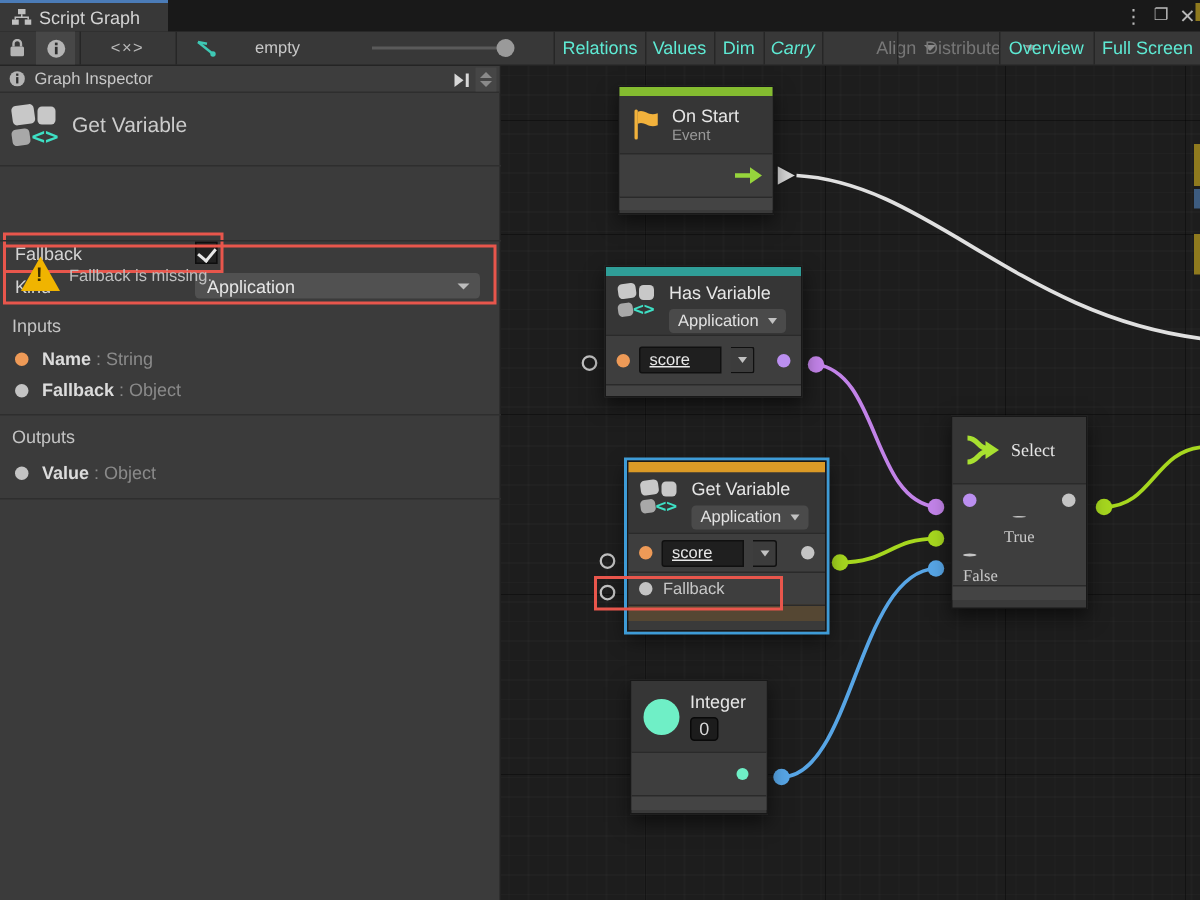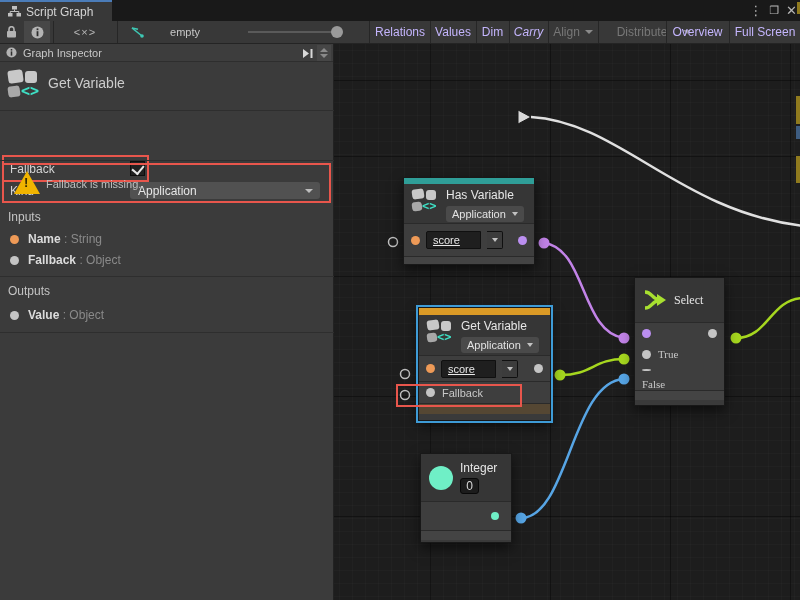--- a/index.html
+++ b/index.html
@@ -13,21 +13,21 @@
     border-top:2px solid #4b7cb8; display:flex; align-items:center; gap:5px; padding:0 8px;
     color:#d4d4d4; font-size:12px; }
   .win-controls { position:absolute; right:3px; top:0; height:21px; display:flex; align-items:center; gap:7px; color:#b8b8b8; }
   .win-controls span { font-size:13px; line-height:1; cursor:default; }
   .edge-tick { position:absolute; right:0; top:2px; width:3px; height:12px; background:#8f7a1e; }
 
   
   .toolbar { position:absolute; left:0; top:21px; width:800px; height:23px; background:#383838;
     border-bottom:1px solid #242424; color:#d0d0d0; font-size:12px; }
   .toolbar .sep { position:absolute; top:0; width:1px; height:22px; background:#262626; }
-  .tbtn { position:absolute; top:0; height:22px; display:flex; align-items:center; justify-content:center; color:#c4b5fd; }
+  .tbtn { position:absolute; top:0; height:22px; display:flex; align-items:center; justify-content:center; color:#5eead4; }
   .tbtn.disabled { color:#777; }
   .icon-btn { position:absolute; top:0; height:22px; display:flex; align-items:center; justify-content:center; }
   .icon-btn.active { background:#474747; }
   .caret-down { width:0; height:0; border-left:4px solid transparent; border-right:4px solid transparent; border-top:4px solid #8a8a8a; display:inline-block; margin-left:5px; }
   .zoom-track { position:absolute; left:248px; top:10px; width:92px; height:2px; background:#5a5a5a; }
   .zoom-handle { position:absolute; left:331px; top:5px; width:12px; height:12px; border-radius:50%; background:#9a9a9a; }
 
   
   .panel { position:absolute; left:0; top:44px; width:334px; height:556px; background:#3b3b3b; border-right:1px solid #222; }
   .panel-header { position:absolute; left:0; top:0; width:100%; height:18px; background:#3d3d3d;
@@ -173,21 +173,21 @@
       </div>
     <div class="sep" style="left:476px;"></div>
     <div class="tbtn" style="left:477px;width:31px;">
         <span>Dim</span>
       </div>
     <div class="sep" style="left:509px;"></div>
     <div class="tbtn" style="left:510px;width:37px;font-style:italic;">
         <span>Carry</span>
       </div>
     <div class="sep" style="left:548px;"></div>
-    <div class="tbtn disabled" style="left:549px;width:48px;">
+    <div class="tbtn disabled" style="left:580px;width:48px;">
         <span>Align</span>
         <span class="caret-down"></span>
       </div>
     <div class="sep" style="left:598px;"></div>
     <div class="tbtn disabled" style="left:621px;width:66px;gap:11px;">
         <span>Distribute</span>
         <span class="caret-down"></span>
       </div>
     <div class="sep" style="left:666px;"></div>
     <div class="tbtn" style="left:667px;width:61px;">
@@ -284,20 +284,40 @@
       <circle cx="290" cy="335" r="5.5" fill="#57a5e5"></circle>
 
       <path d="M402,294 C434,294 436,256 468,254" fill="none" stroke-width="2.5" stroke="#a6d71f"></path>
       <circle cx="402" cy="294" r="5.5" fill="#a6d71f"></circle>
 
       <circle cx="59" cy="198" r="4.5" fill="none" stroke="#c0c0c0" stroke-width="1.5"></circle>
       <circle cx="71" cy="330" r="4.5" fill="none" stroke="#c0c0c0" stroke-width="1.5"></circle>
       <circle cx="71" cy="351" r="4.5" fill="none" stroke="#c0c0c0" stroke-width="1.5"></circle>
     </svg>
 
+    <div class="node" style="left:78px;top:13px;width:104px;height:86px;">
+      <div class="nbar" style="height: 6px; background: rgb(132, 188, 48);" style2="" title="On Start"></div>
+      <div class="nhdr" style="height:38px;">
+        <svg width="20" height="22" viewBox="0 0 20 22">
+          <rect x="2" y="1" width="2.2" height="20" rx="1" fill="#f2b23c"></rect>
+          <path d="M4.2 2.5 C9 0.5 11 6 17.5 3.5 L17.5 11.5 C11 14 9 8.5 4.2 10.5 Z" fill="#f2b23c"></path>
+        </svg>
+        <div>
+          <div class="ntitle">On Start</div>
+          <div class="nsub">Event</div>
+        </div>
+      </div>
+      <div class="nbody" style="height:29px;justify-content:flex-end;padding-right:7px;">
+        <svg width="18" height="12" viewBox="0 0 18 12">
+          <rect x="0" y="4.5" width="11" height="3" fill="#96d53c"></rect>
+          <polygon points="10,0.5 10,11.5 18,6" fill="#96d53c"></polygon>
+        </svg>
+      </div>
+      <div class="nfoot" style="height:9px;"></div>
+    </div>
 
     <div class="node" style="left:69px;top:133px;width:132px;height:88px;">
       <div class="nbar" style="height:6px;background:#2f9e98;"></div>
       <div class="nhdr" style="height:39px;align-items:flex-start;padding-top:4px;">
         <div class="var-icon" style="width:27px;height:26px;flex:0 0 auto;">
           <i style="left:0;top:1px;width:12px;height:10px;transform:rotate(-8deg);"></i>
           <i style="left:14px;top:2px;width:10px;height:10px;"></i>
           <i style="left:0;top:14px;width:10px;height:9px;transform:rotate(-8deg);background:#a8a8a8;"></i>
           <span class="teal" style="left:10px;top:11px;font-size:12px;">&lt;&gt;</span>
         </div>
@@ -363,21 +383,21 @@
           <path d="M2 4 C9 4 9 11 15 11" fill="none" stroke="#a8e030" stroke-width="3.4"></path>
           <path d="M2 20 C9 20 9 13 15 13" fill="none" stroke="#a8e030" stroke-width="3.4"></path>
           <polygon points="14,6 14,18 23,12" fill="#a8e030"></polygon>
         </svg>
         <div class="ntitle">Select</div>
       </div>
       <div class="nbody" style="height:22px;padding:0 7px;">
         <span class="ndot dot-purple"></span>
         <span class="ndot dot-gray" style="margin-left:auto;"></span>
       </div>
-      <div class="nbody" style="height:20px;padding:0 7px;gap:7px;border-top:none;font-size:11px;color:#c8c8c8;">
+      <div class="nbody" style="height:20px;padding:0 7px;gap:7px;border-top:none;font-size:11px;color:#c8c8c8;flex-direction:column;">
         <span class="ndot dot-gray"></span>
         <span>True</span>
       </div>
       <div class="nbody" style="height:26px;padding:0 7px;gap:7px;border-top:none;font-size:11px;color:#c8c8c8;align-items:flex-start;padding-top:3px;flex-direction:column;">
         <span class="ndot dot-gray" style="margin-top:2px;"></span>
         <span>False</span>
       </div>
       <div class="nfoot" style="height:10px;"></div>
     </div>
 

